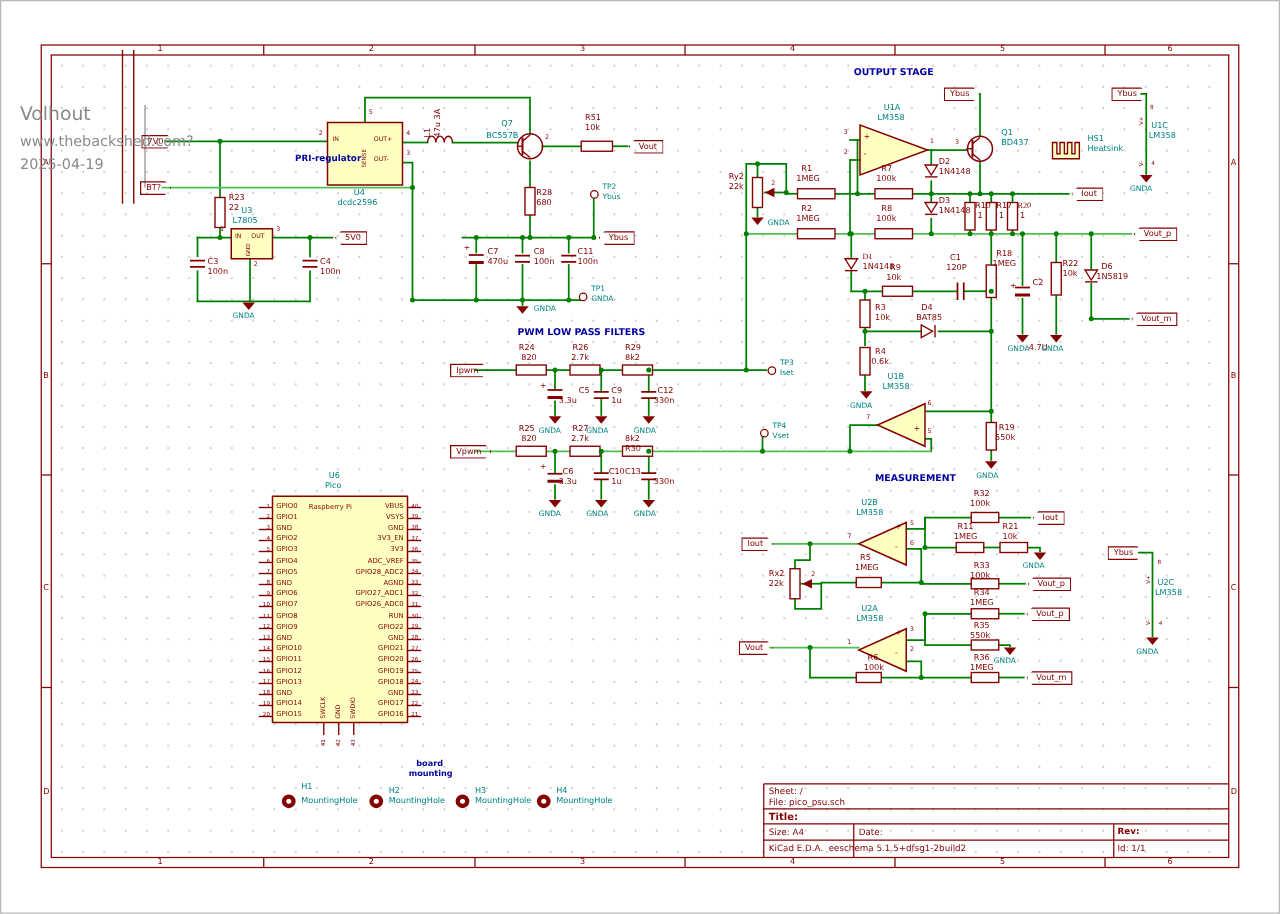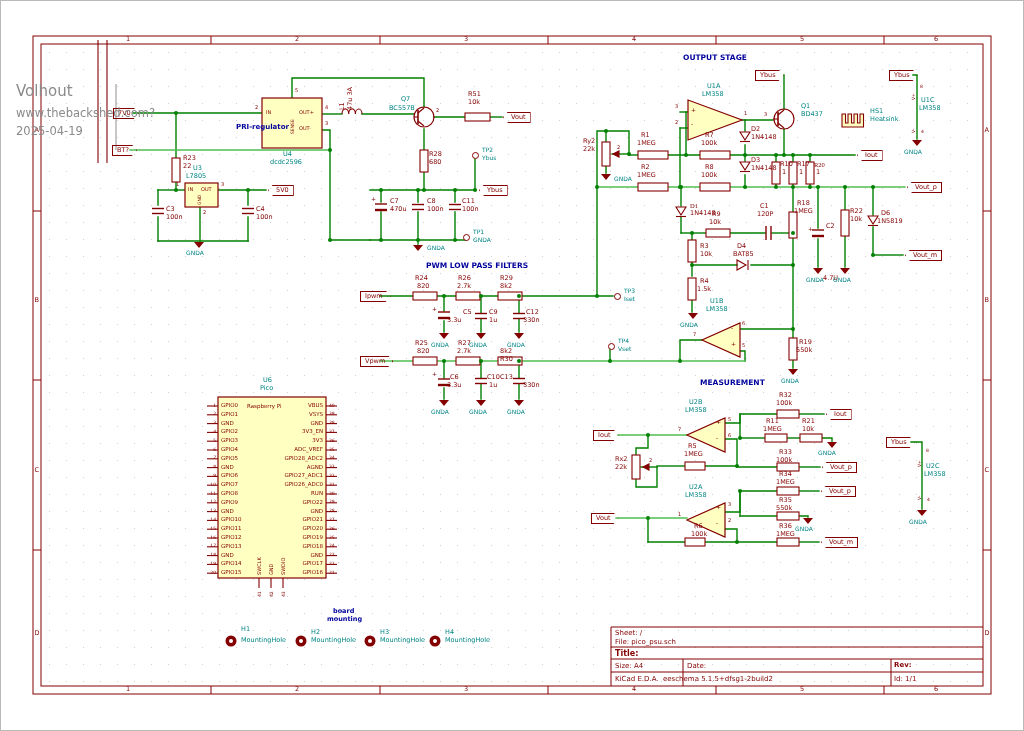--- a/index.html
+++ b/index.html
@@ -400,21 +400,21 @@
     <span class="tbx" style="left:615px;top:629px">Sheet: /</span>
     <span class="tbx" style="left:615px;top:638px">File: pico_psu.sch</span>
     <span class="tbx tb-b" style="left:615px;top:649px">Title:</span>
     <span class="tbx" style="left:615px;top:662px">Size: A4</span>
     <span class="tbx" style="left:687px;top:662px">Date:</span>
     <span class="tbx" style="left:894px;top:661px;font-weight:bold">Rev:</span>
     <span class="tbx" style="left:615px;top:675px">KiCad E.D.A.  eeschema 5.1.5+dfsg1-2build2</span>
     <span class="tbx" style="left:894px;top:675px">Id: 1/1</span>
   </div>
 <span class="tx c-b" style="left: 683px; top: 54px; font-size: 7.5px;">OUTPUT STAGE</span>
-    <span class="tx c-b" style="left: 426px; top: 262px; font-size: 7.5px;">PWM LOW PASS FILTERS</span>
+    <span class="tx c-b" style="left: 414px; top: 262px; font-size: 7.5px;">PWM LOW PASS FILTERS</span>
     <span class="tx c-b" style="left: 700px; top: 379px; font-size: 7.5px;">MEASUREMENT</span>
     <span class="tx c-b" style="left: 333px; top: 608px; font-size: 6.5px;">board</span>
     <span class="tx c-b" style="left: 327px; top: 616px; font-size: 6.5px;">mounting</span>
     <span class="tx c-b" style="left: 236px; top: 123px; font-size: 7px;">PRI-regulator</span>
     <span class="tx" style="left: 183px; top: 155px;">R23</span>
     <span class="tx" style="left: 183px; top: 163px;">22</span>
     <span class="tx c-t" style="left: 193px; top: 165px;">U3</span>
     <span class="tx c-t" style="left: 186px; top: 173px;">L7805</span>
     <span class="tx" style="left: 176px; top: 182px; font-size: 5px;">1</span>
     <span class="tx" style="left: 221px; top: 182px; font-size: 5px;">3</span>
@@ -497,21 +497,21 @@
     <span class="tx" style="left: 709px; top: 219px;">10k</span>
     <span class="tx" style="left: 760px; top: 203px;">C1</span>
     <span class="tx" style="left: 757px; top: 211px;">120P</span>
     <span class="tx" style="left: 797px; top: 200px;">R18</span>
     <span class="tx" style="left: 794px; top: 208px;">1MEG</span>
     <span class="tx" style="left: 700px; top: 243px;">R3</span>
     <span class="tx" style="left: 700px; top: 251px;">10k</span>
     <span class="tx" style="left: 737px; top: 243px;">D4</span>
     <span class="tx" style="left: 733px; top: 251px;">BAT85</span>
     <span class="tx" style="left: 700px; top: 278px;">R4</span>
-    <span class="tx" style="left: 697px; top: 286px;">1.5k</span>
+    <span class="tx" style="left: 697px; top: 286px;">0.6k</span>
     <span class="tx" style="left: 826px; top: 223px;">C2</span>
     <span class="tx" style="left: 823px; top: 231px; margin-top: 44px;">4.7U</span>
     <span class="tx" style="left: 808px; top: 226px; font-size: 6px;">+</span>
     <span class="tx" style="left: 850px; top: 208px;">R22</span>
     <span class="tx" style="left: 850px; top: 216px;">10k</span>
     <span class="tx" style="left: 881px; top: 210px;">D6</span>
     <span class="tx" style="left: 877px; top: 218px;">1N5819</span>
     <span class="tx" style="left: 799px; top: 339px;">R19</span>
     <span class="tx" style="left: 796px; top: 347px;">550k</span>
     <span class="tx c-t" style="left: 710px; top: 298px;">U1B</span>

